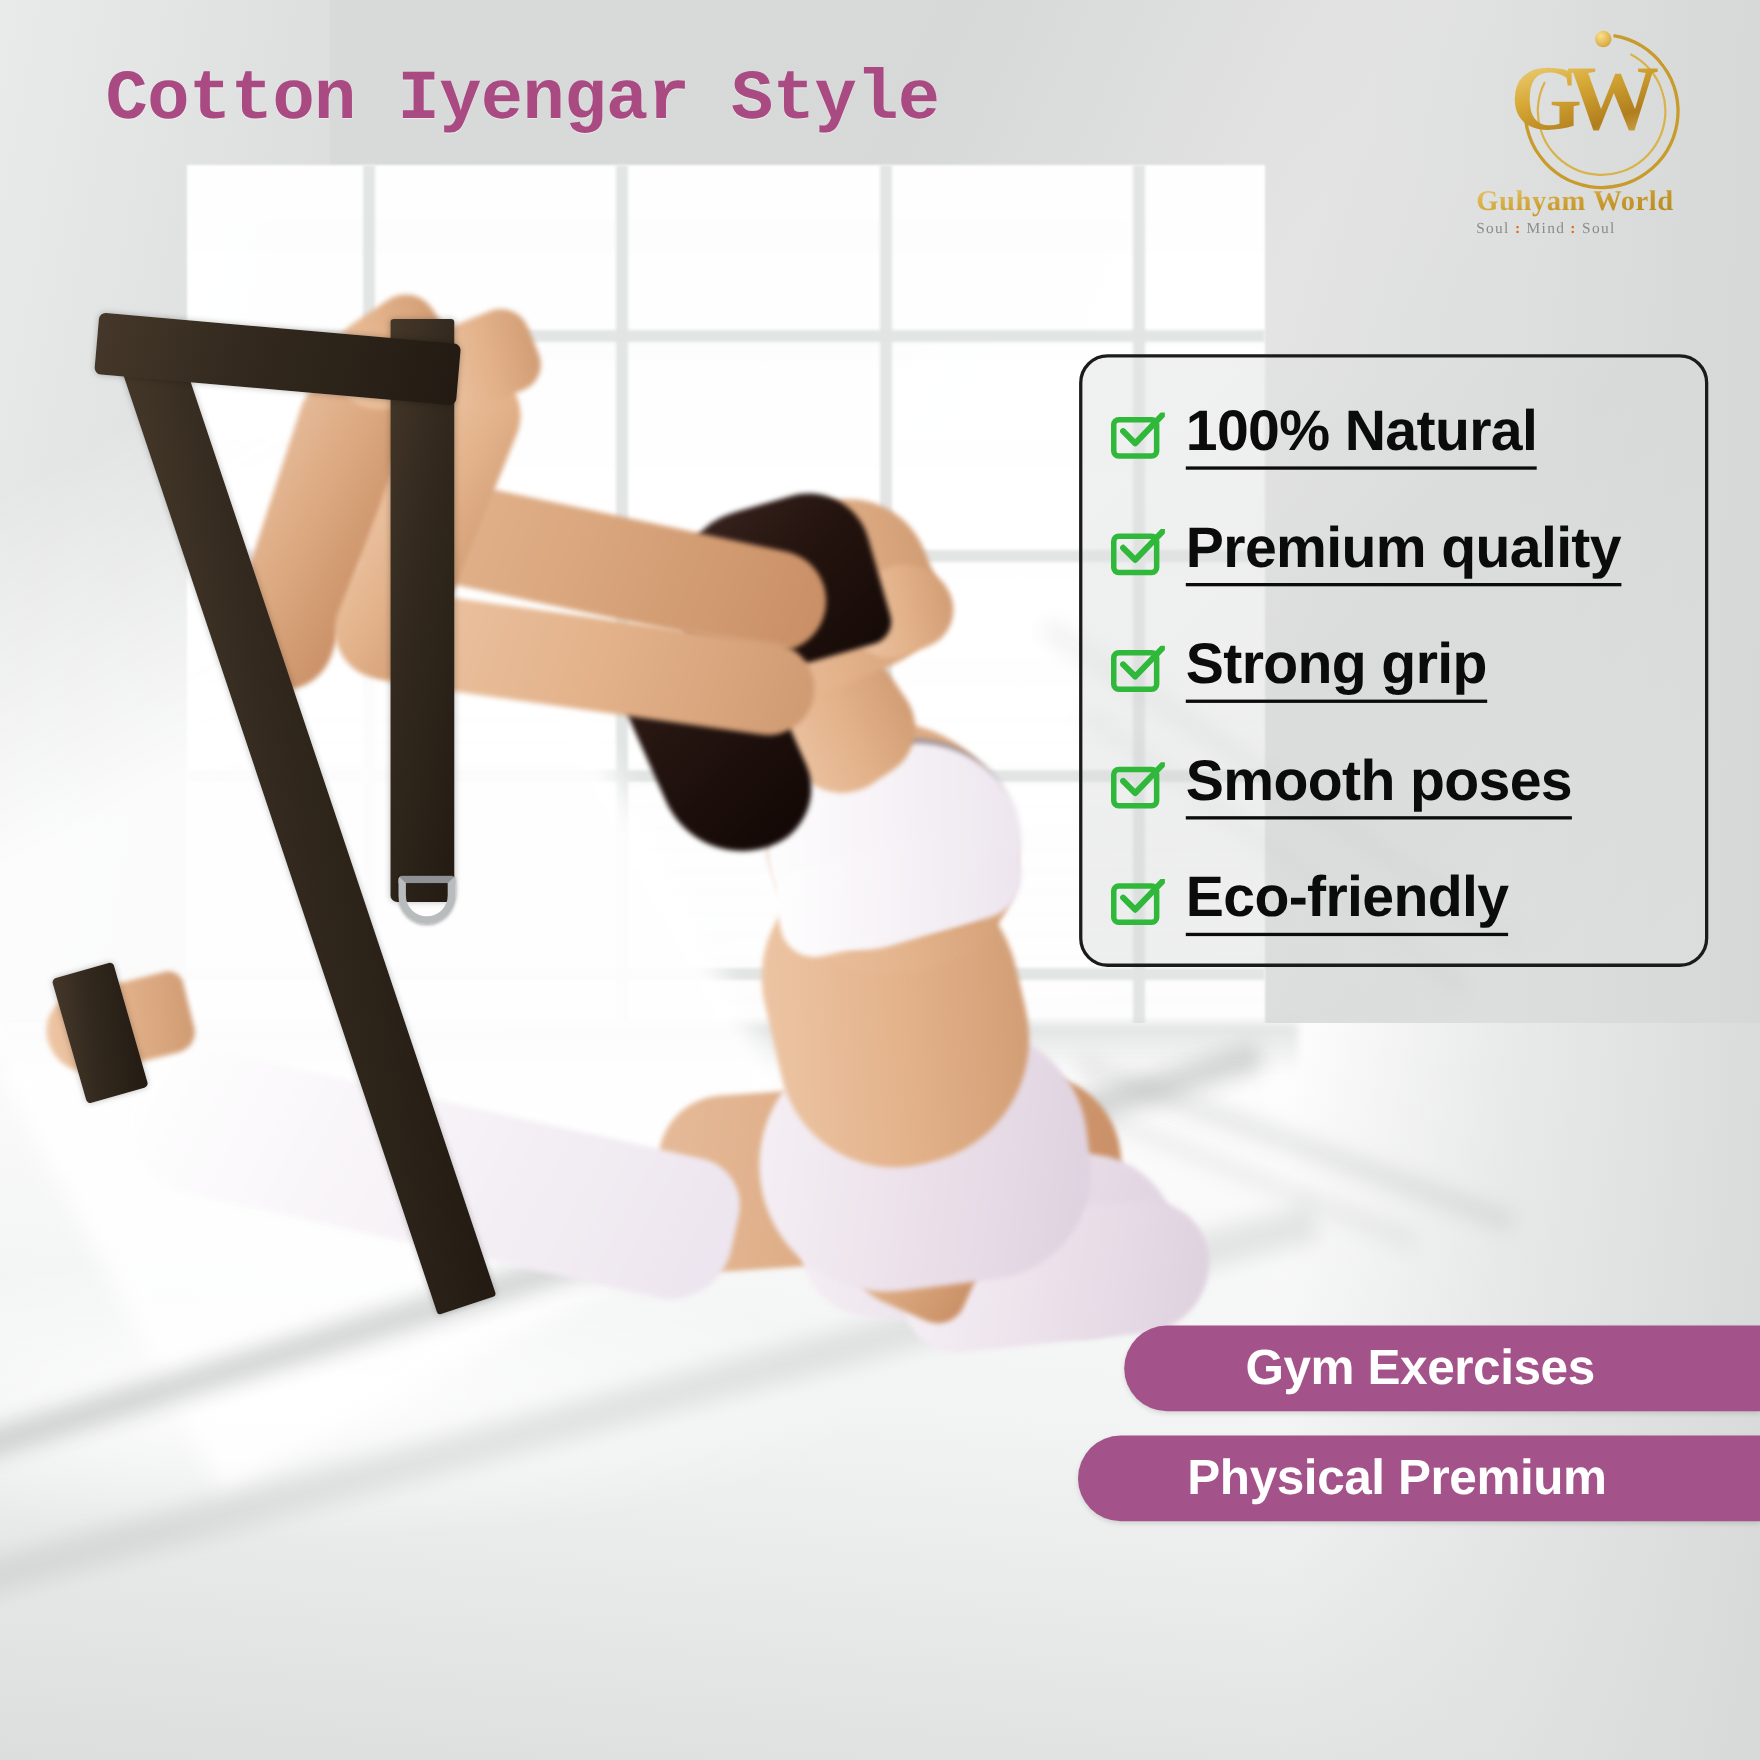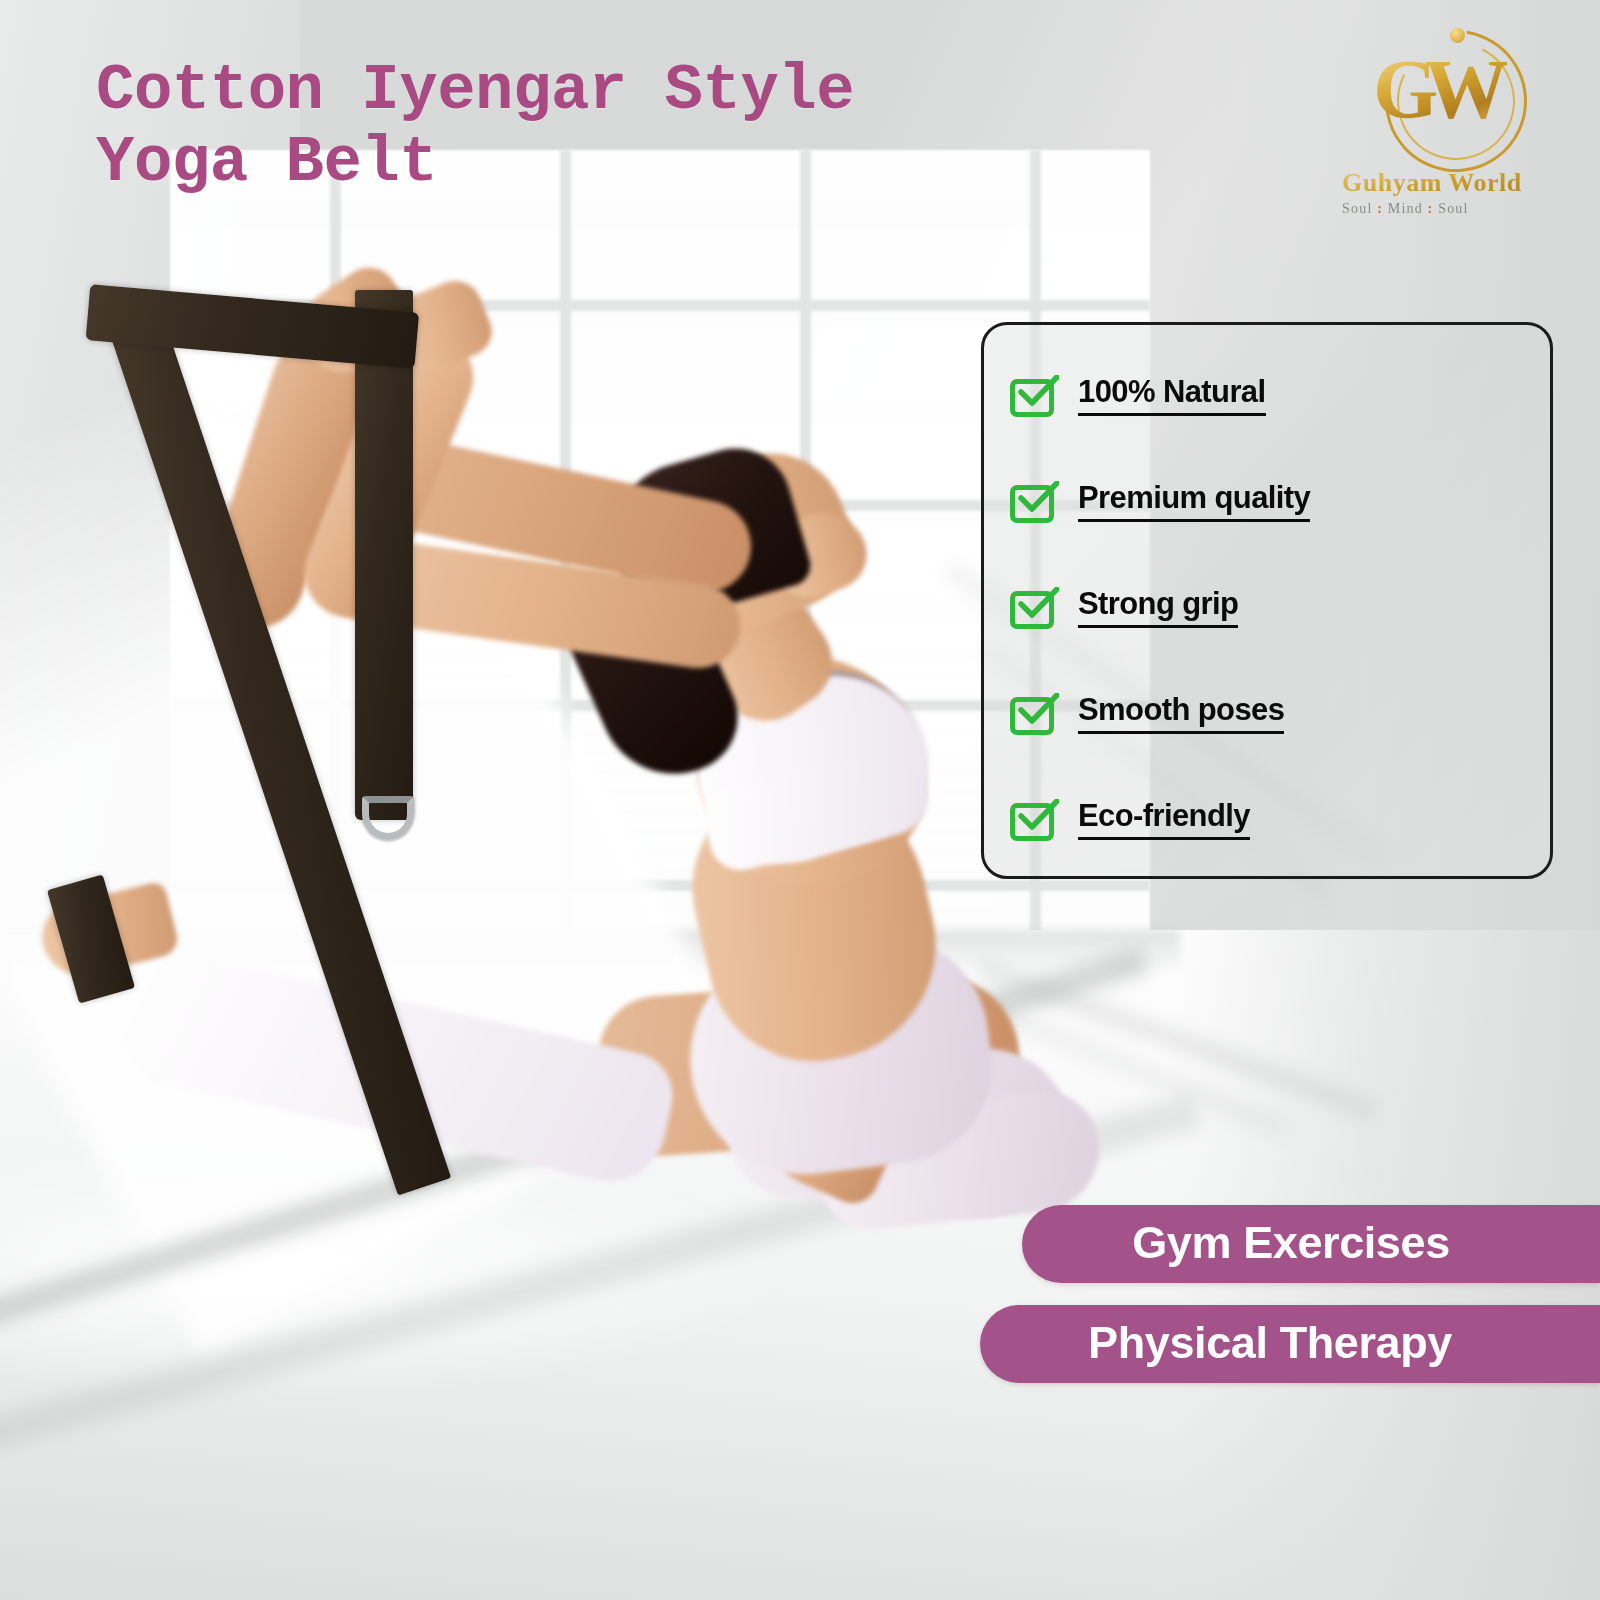--- a/index.html
+++ b/index.html
@@ -308,21 +308,21 @@
   }
   .chk { position:relative; width:48px; height:42px; flex:0 0 48px; }
   .chk-box {
     position:absolute; left:0; top:4px; width:44px; height:38px;
     border:5px solid #30b83b; border-radius:7px;
   }
   .chk-tick {
     position:absolute; left:7px; top:0px; width:42px; height:34px;
   }
   .feat-label {
-    font-size:31px; font-weight:700; color:#0b0b0b;
+    font-size:52px; font-weight:700; color:#0b0b0b;
     letter-spacing:-.6px;
     border-bottom: 3px solid #0b0b0b;
     padding-bottom: 4px; line-height:1.05;
     white-space: nowrap;
   }
 
   
   #subcopy {
     position:absolute; left:98px; top:1283px; width:900px;
     font-size:42px; font-weight:700; line-height:1.33;
@@ -402,21 +402,20 @@
 
     <div class="strap strap-diag"></div>
     <div class="strap strap-vert"></div>
     <div class="strap strap-top"></div>
     <div class="strap strap-foot-loop"></div>
     <div class="dring"></div>
   </div>
 
   <h1 id="headline">
     <span class="l1">Cotton Iyengar Style</span>
-    <span class="l2">Yoga Belt</span>
   </h1>
 
   <div id="logo">
     <div class="logo-mark">
       <div class="logo-ring-outer"></div>
       <div class="logo-ring-inner"></div>
       <div class="logo-dot"></div>
       <div class="logo-mono">GW</div>
     </div>
     <div class="logo-name">Guhyam World</div>
@@ -479,16 +478,16 @@
         </svg>
       </span>
       <span class="feat-label">Eco-friendly</span>
     </div>
 
   </div>
 
 
   <div id="pills">
     <div class="pill pill-2">Gym Exercises</div>
-    <div class="pill pill-3">Physical Therapy</div>
+    <div class="pill pill-3">Physical Premium</div>
   </div>
 
 </div>
 
 </body></html>

